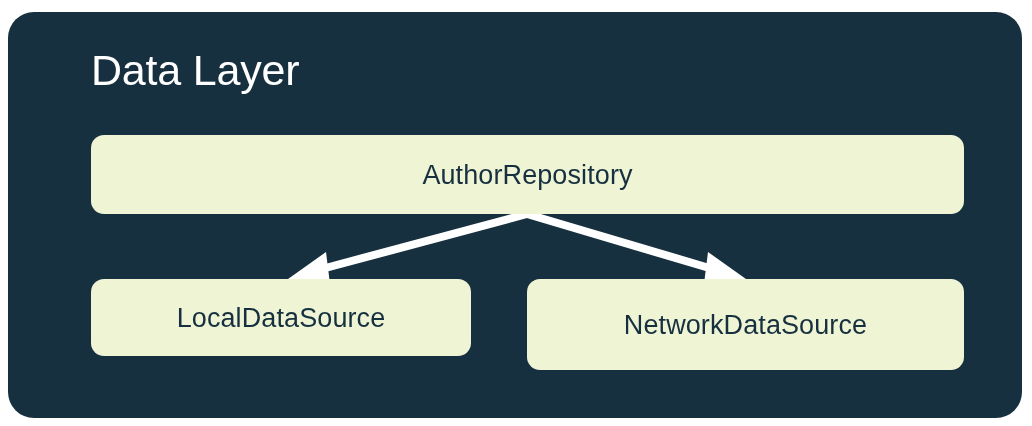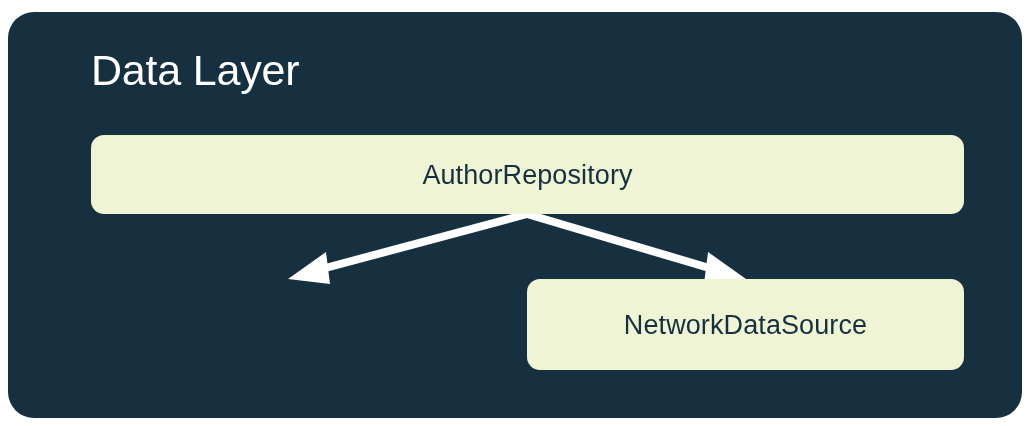--- a/index.html
+++ b/index.html
@@ -99,18 +99,21 @@
     <g>
       <path d="M 527 214 L 716 270" fill="none" stroke="#FFFFFF" stroke-width="8" stroke-linecap="butt"></path>
       <path d="M 746 279 L 708 252 L 704 284 Z" fill="#FFFFFF"></path>
     </g>
   </svg>
 
   <div class="node-card" id="node-repository">
     <span class="node-label">AuthorRepository</span>
   </div>
 
+  <div class="node-card" id="node-local">
+    <span class="node-label">LocalDataSource</span>
+  </div>
 
   <div class="node-card" id="node-network">
     <span class="node-label">NetworkDataSource</span>
   </div>
 
 </div>
 
 </body></html>

